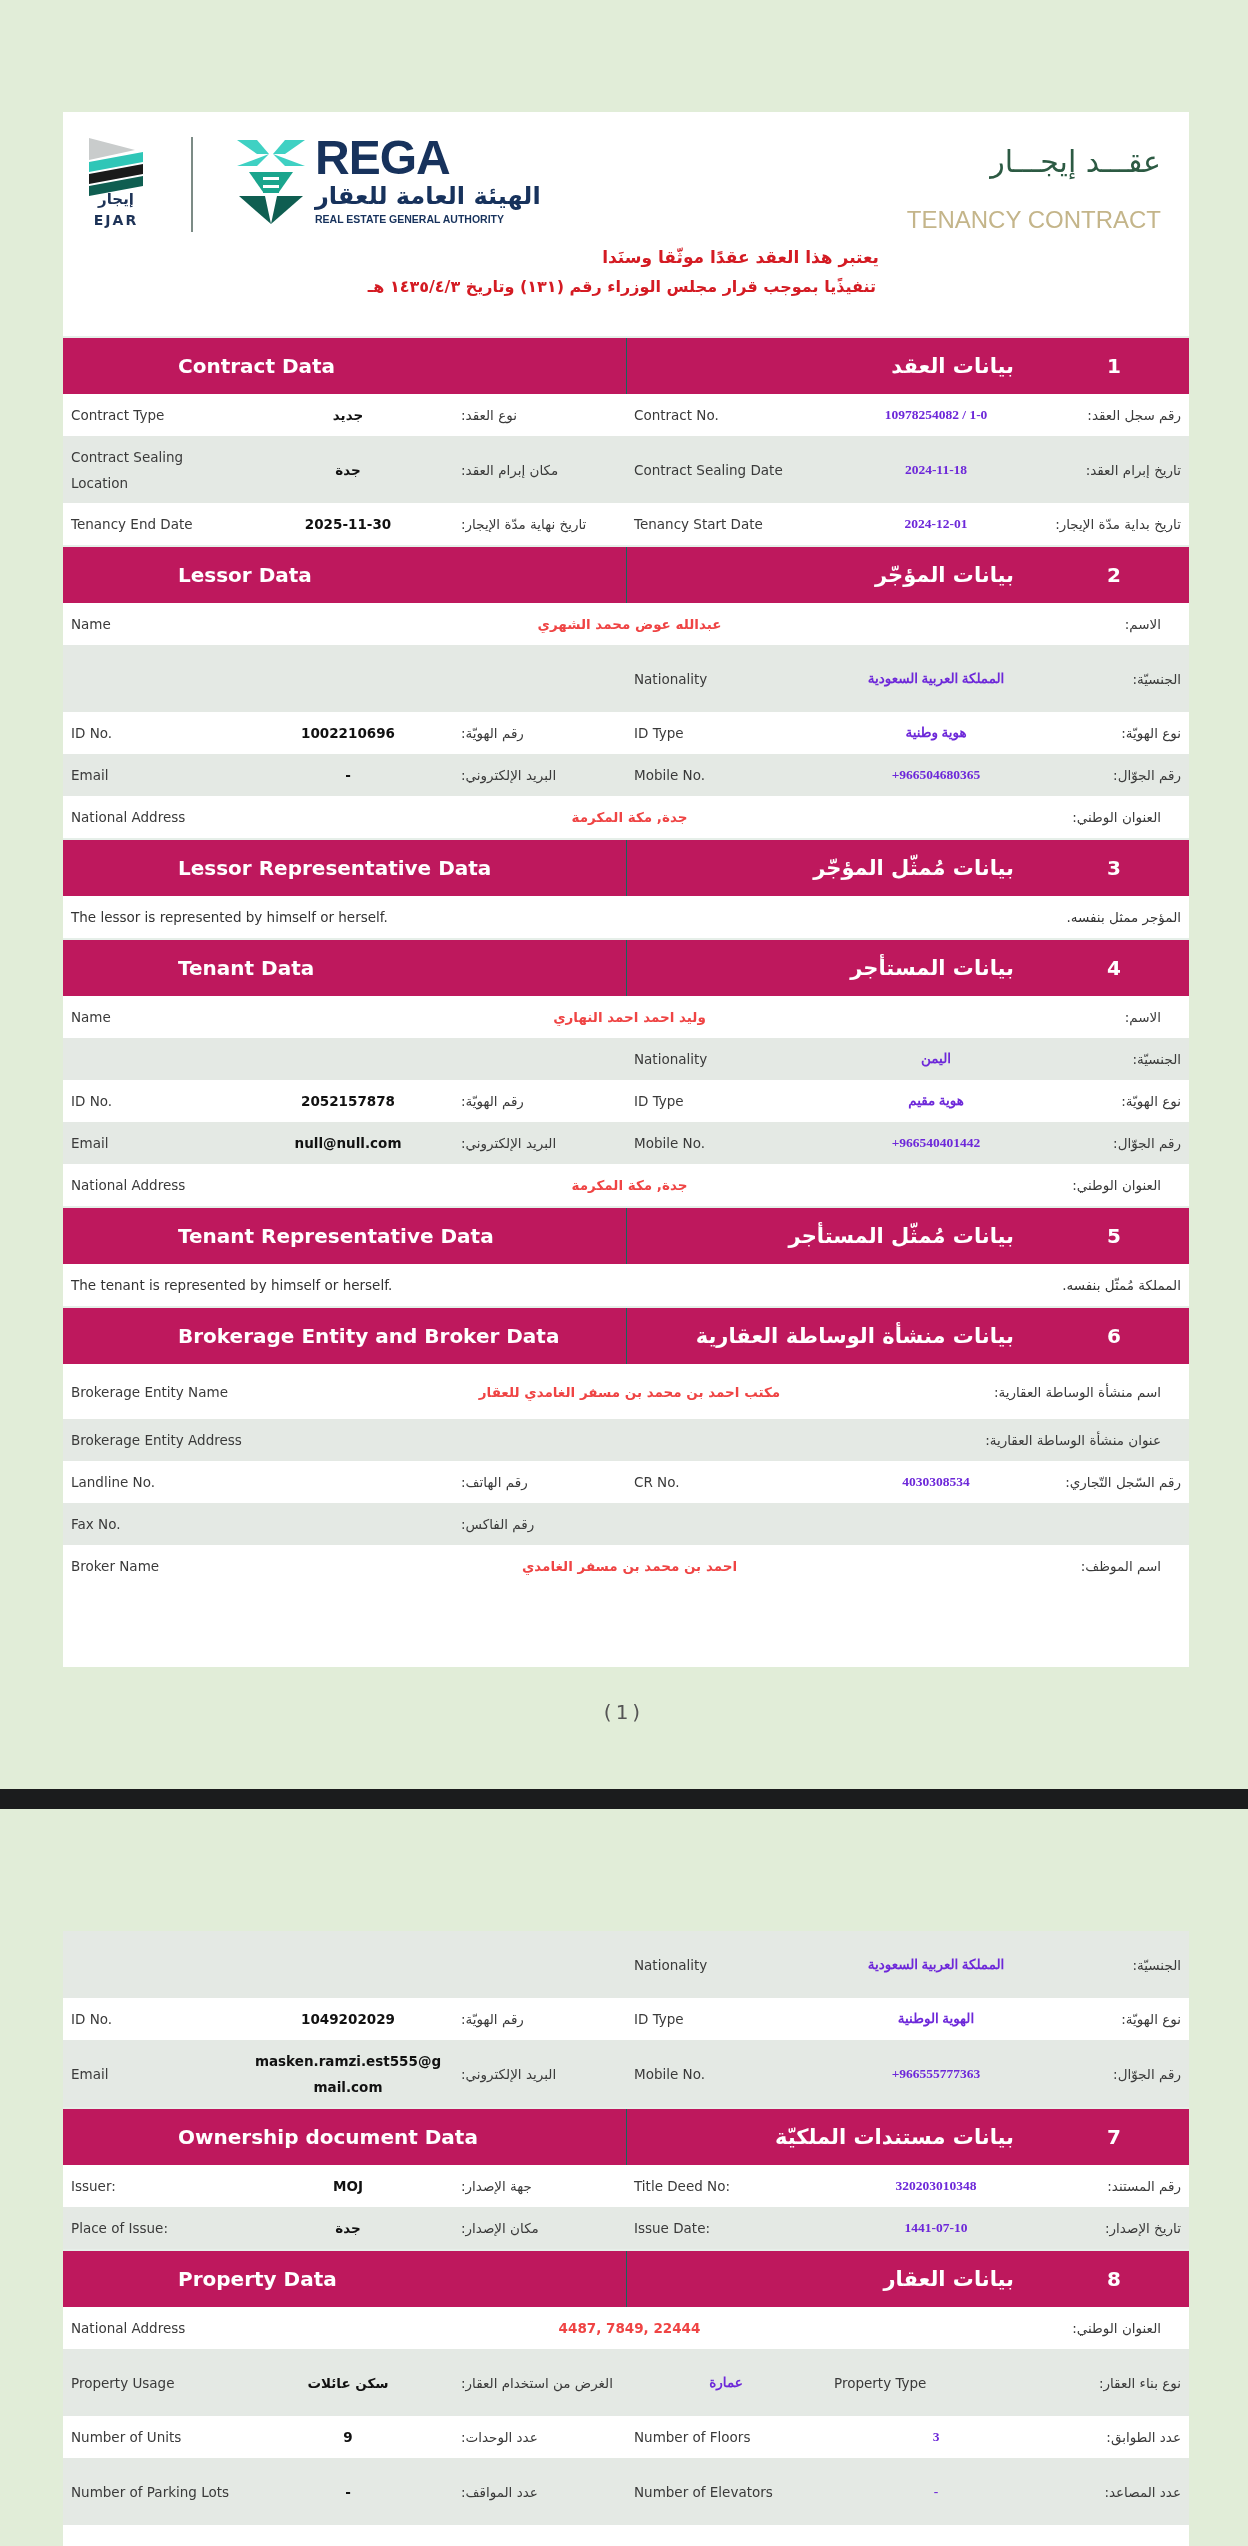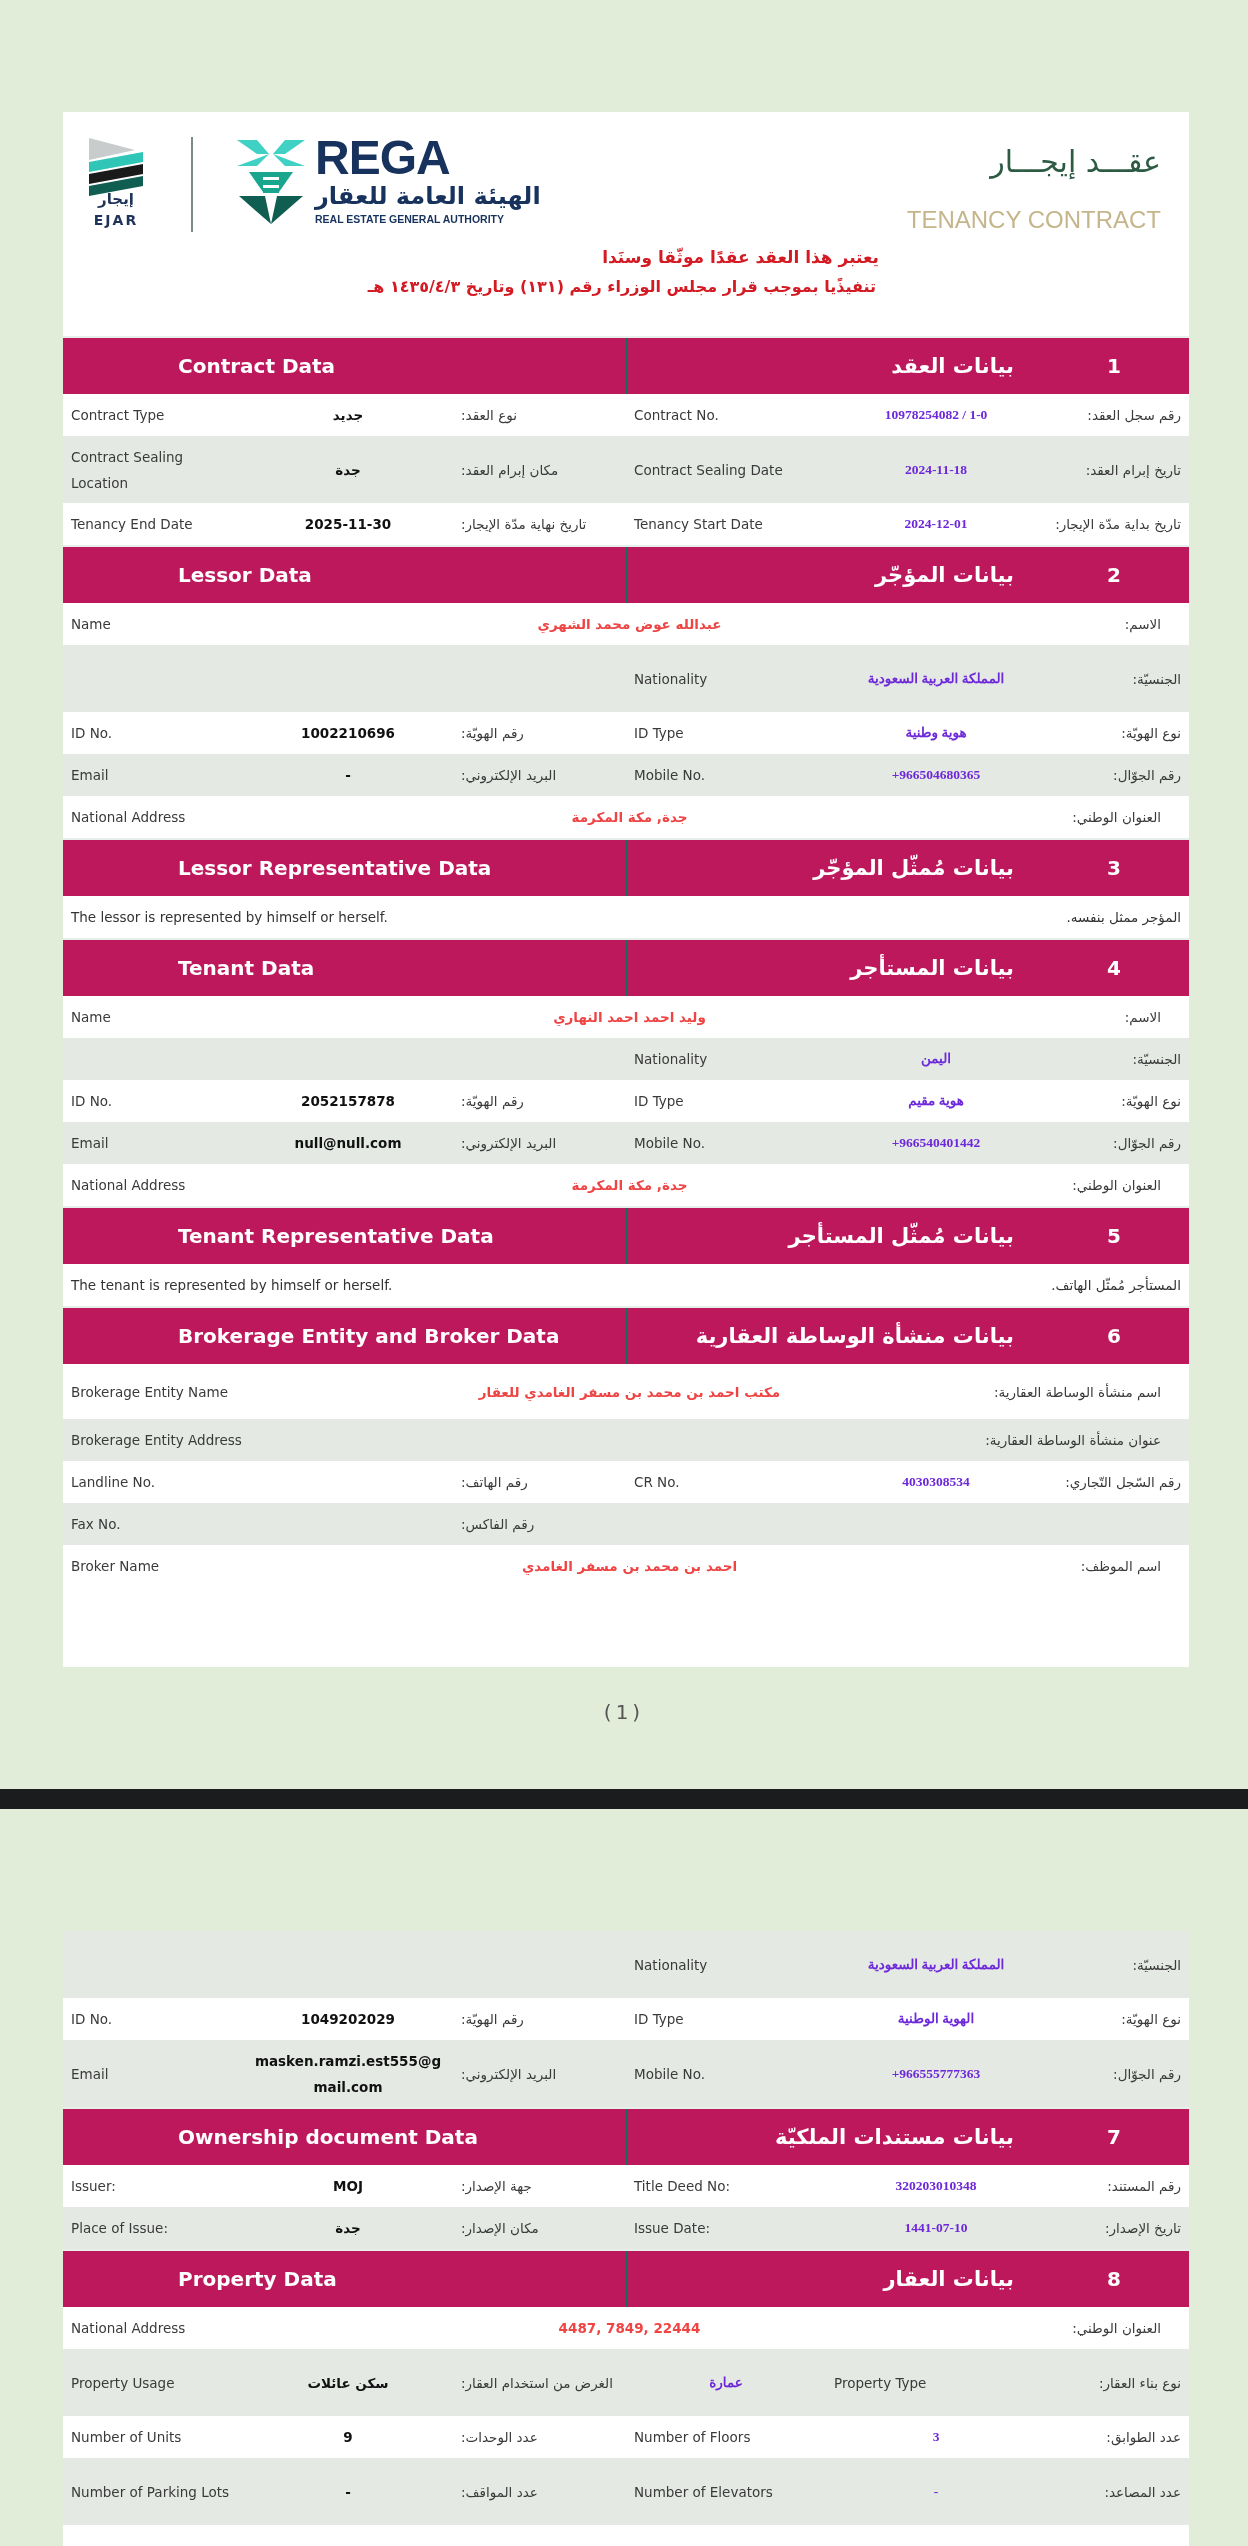--- a/index.html
+++ b/index.html
@@ -237,21 +237,21 @@
     <div class="half left">
         <span class="en">Tenant Representative Data</span>
       </div>
     <div class="half">
         <span class="ar">بيانات مُمثّل المستأجر</span>
         <span class="num">5</span>
       </div>
   </div>
   <div class="row">
     <div class="cell c-note-en">The tenant is represented by himself or herself.</div>
-    <div class="cell c-note-ar">المستأجر مُمثّل الهاتف.</div>
+    <div class="cell c-note-ar">المملكة مُمثّل بنفسه.</div>
   </div>
 
   <div class="sec">
     <div class="half left">
         <span class="en">Brokerage Entity and Broker Data</span>
       </div>
     <div class="half">
         <span class="ar">بيانات منشأة الوساطة العقارية</span>
         <span class="num">6</span>
       </div>

